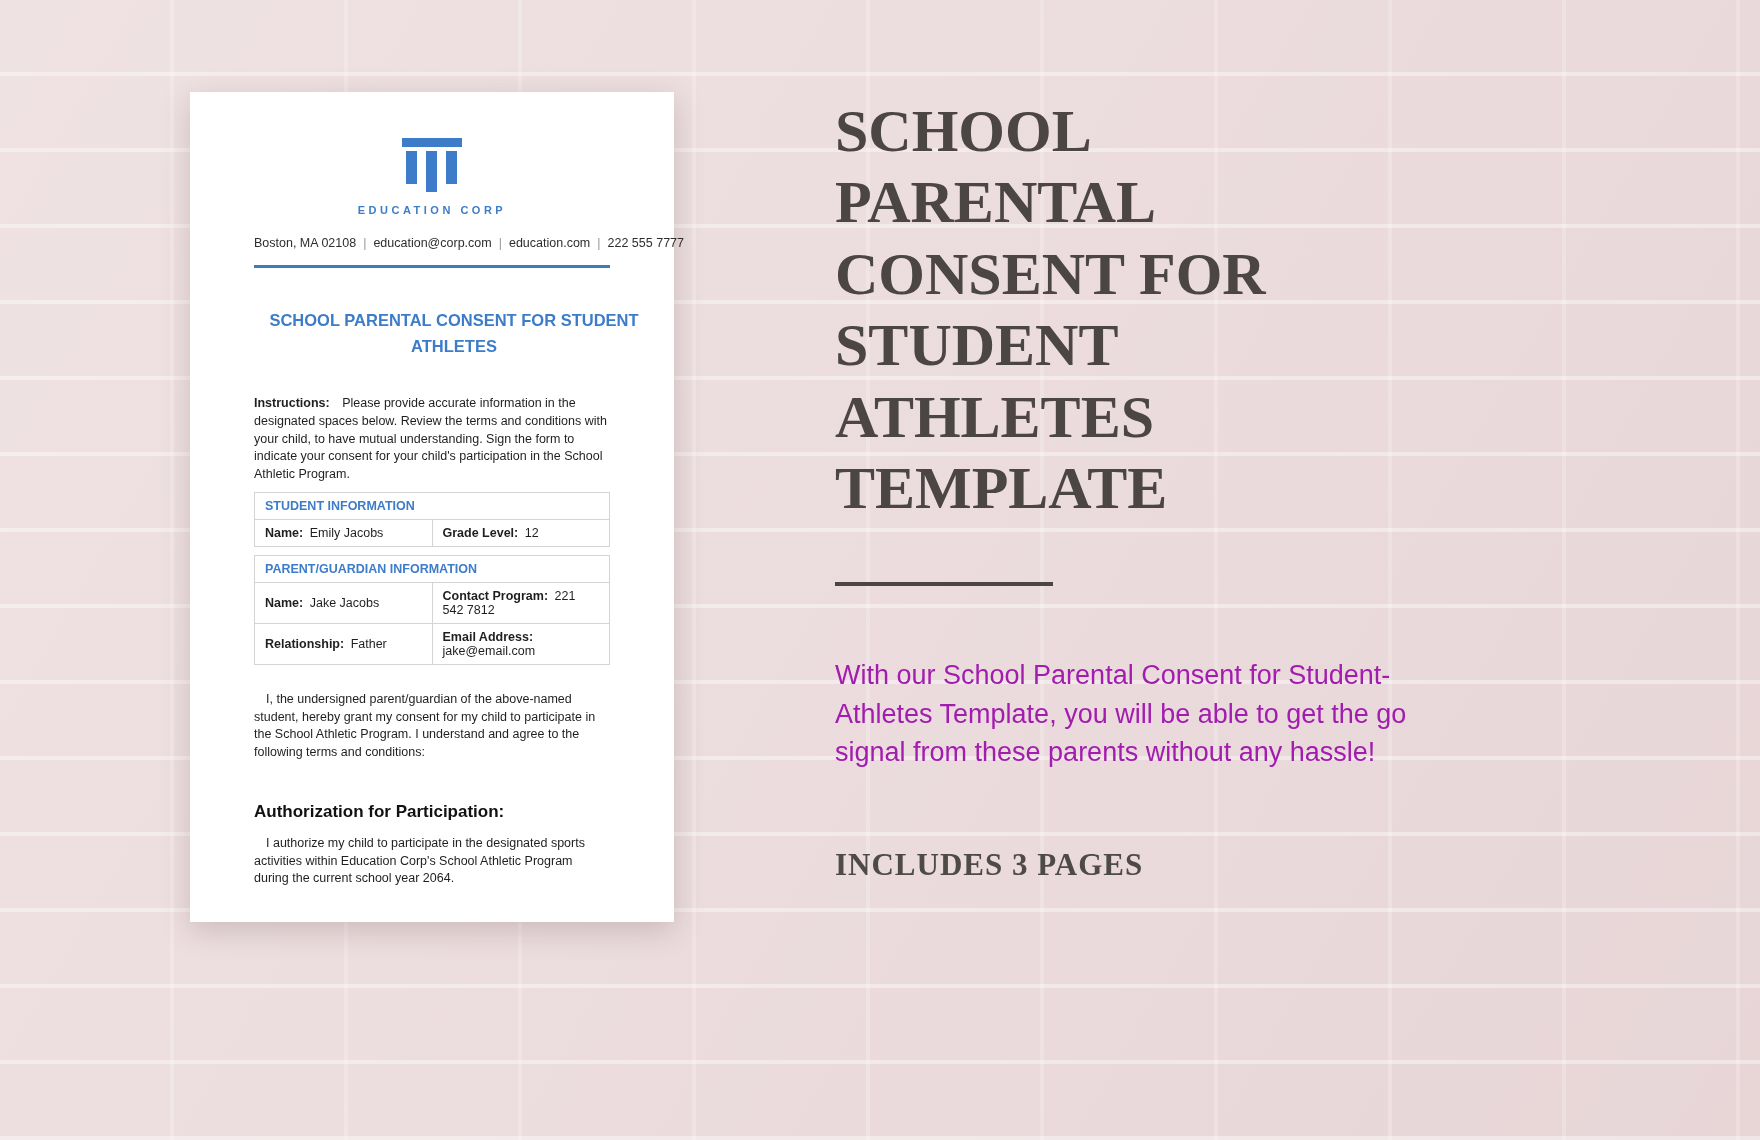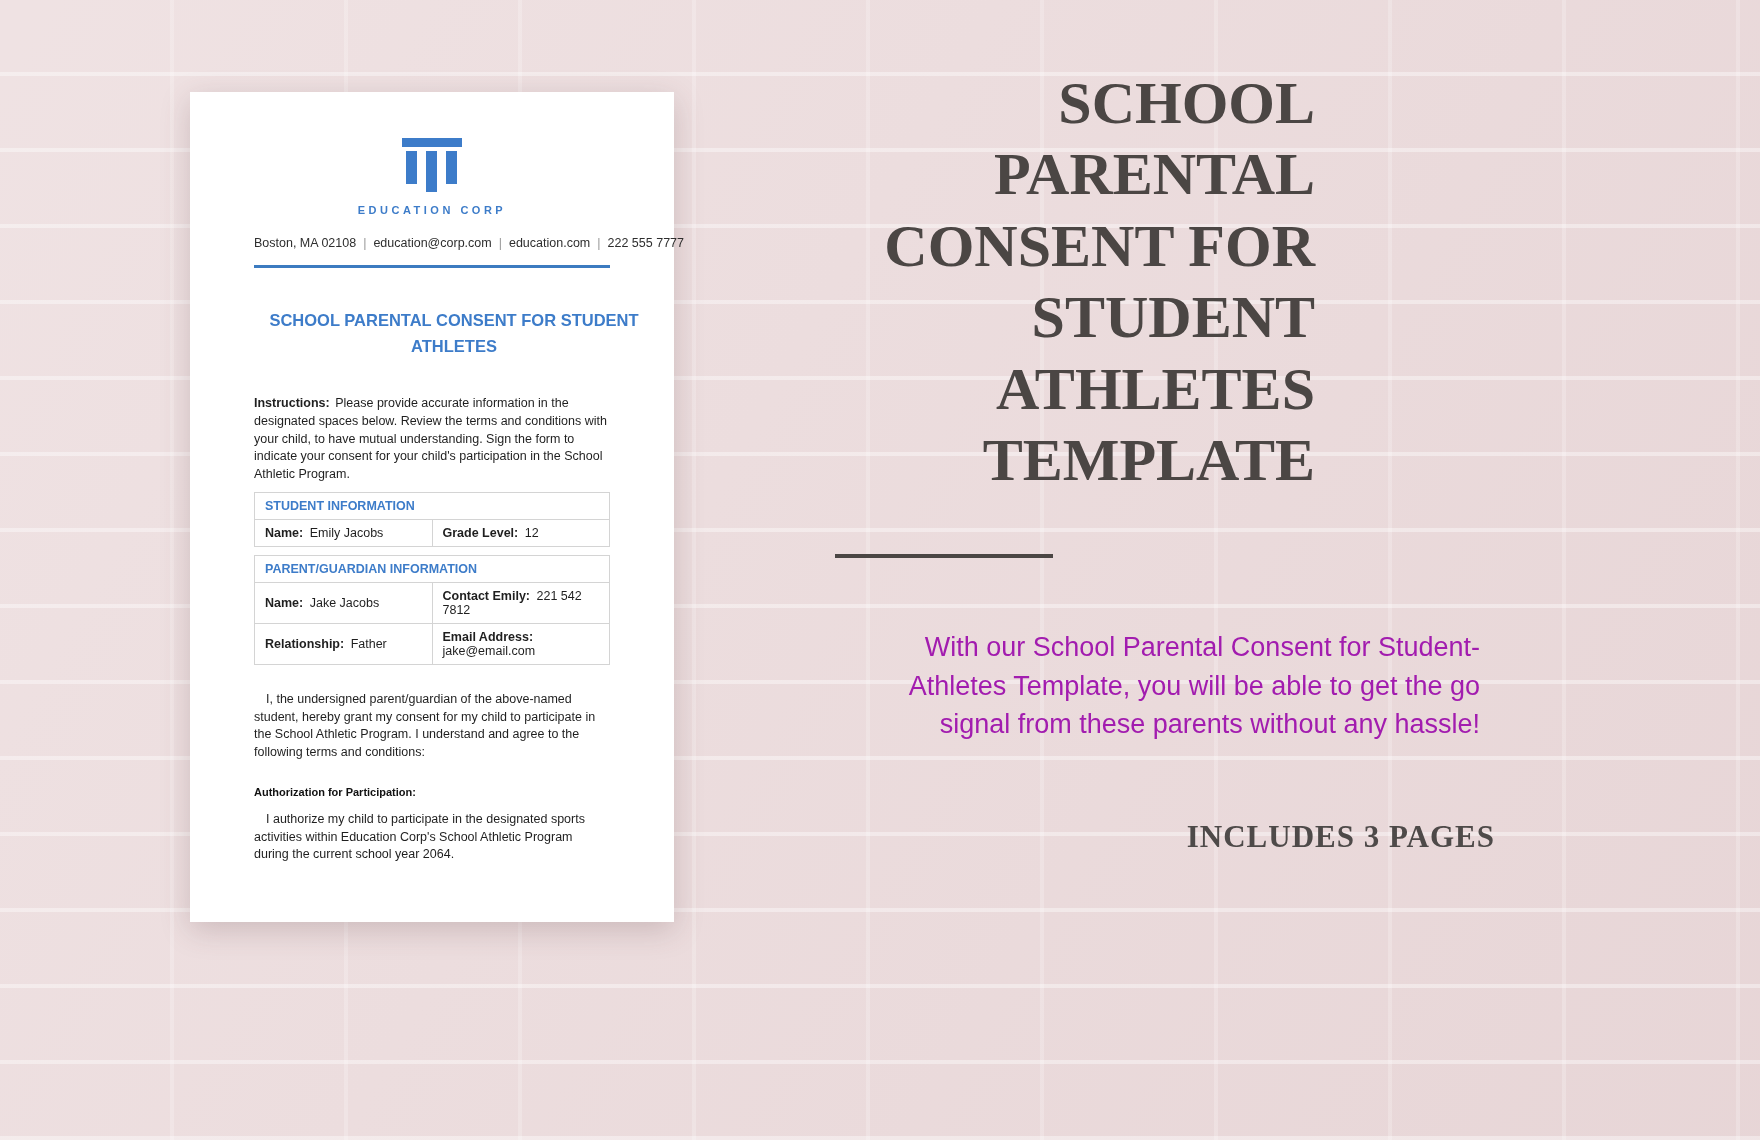--- a/index.html
+++ b/index.html
@@ -54,21 +54,21 @@
     font-size: 16.5px;
     font-weight: 700;
     line-height: 1.55;
   }
   .body-text {
     font-size: 12.5px;
     line-height: 1.42;
     color: #1f1f1f;
   }
   .instructions { margin-top: 36px; }
-  .instructions b { margin-right: 2px; }
+  .instructions b { margin-right: 9px; }
 
   table.info {
     margin-top: 8px;
     width: 100%;
     border-collapse: collapse;
     font-size: 12.5px;
     color: #1f1f1f;
   }
   table.info th, table.info td {
     border: 1px solid #d4d4d4;
@@ -82,33 +82,32 @@
     font-weight: 700;
     font-size: 12.5px;
   }
   table.info td { width: 50%; }
   table.info td b { margin-right: 3px; }
   table.parent { }
 
   .consent { margin-top: 26px; }
   .indent { text-indent: 12px; }
   .auth-heading {
-    margin-top: 24px;
-    font-size: 11px;
+    margin-top: 40px;
+    font-size: 17px;
     font-weight: 700;
     color: #111;
   }
   .auth-text { margin-top: 13px; }
 
   
   .promo {
     position: absolute;
-    left: 835px; top: 68px;
+    left: 835px; top: 96px;
     width: 660px;
-    text-align: right;
   }
   .promo-title {
     font-family: "Liberation Serif", serif;
     font-weight: 700;
     font-size: 60px;
     line-height: 1.19;
     color: #4b4644;
     width: 480px;
   }
   .promo-divider {
@@ -174,21 +173,21 @@
   </tbody>
     </table>
 
   <table class="info parent">
     <tbody>
         <tr>
       <th colspan="2">PARENT/GUARDIAN INFORMATION</th>
     </tr>
     <tr>
       <td><b>Name:</b> <span>Jake Jacobs</span></td>
-      <td><b>Contact Emily:</b> <span>221 542 7812</span></td>
+      <td><b>Contact Program:</b> <span>221 542 7812</span></td>
     </tr>
     <tr>
       <td><b>Relationship:</b> <span>Father</span></td>
       <td><b>Email Address:</b> <span>jake@email.com</span></td>
     </tr>
   </tbody>
     </table>
 
   <p class="body-text consent indent">I, the undersigned parent/guardian of the above-named student, hereby grant my consent for my child to participate in the School Athletic Program. I understand and agree to the following terms and conditions:</p>
 

